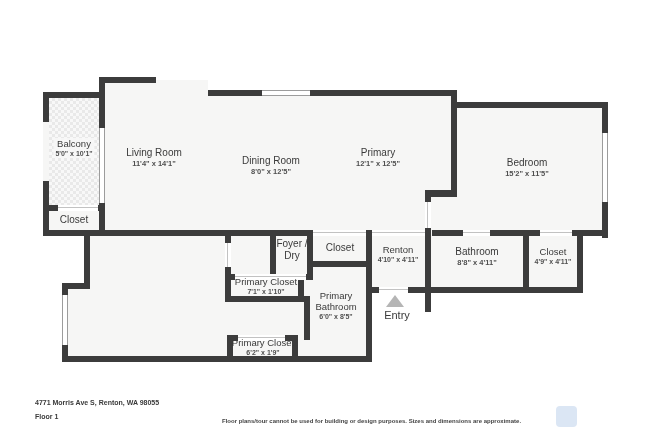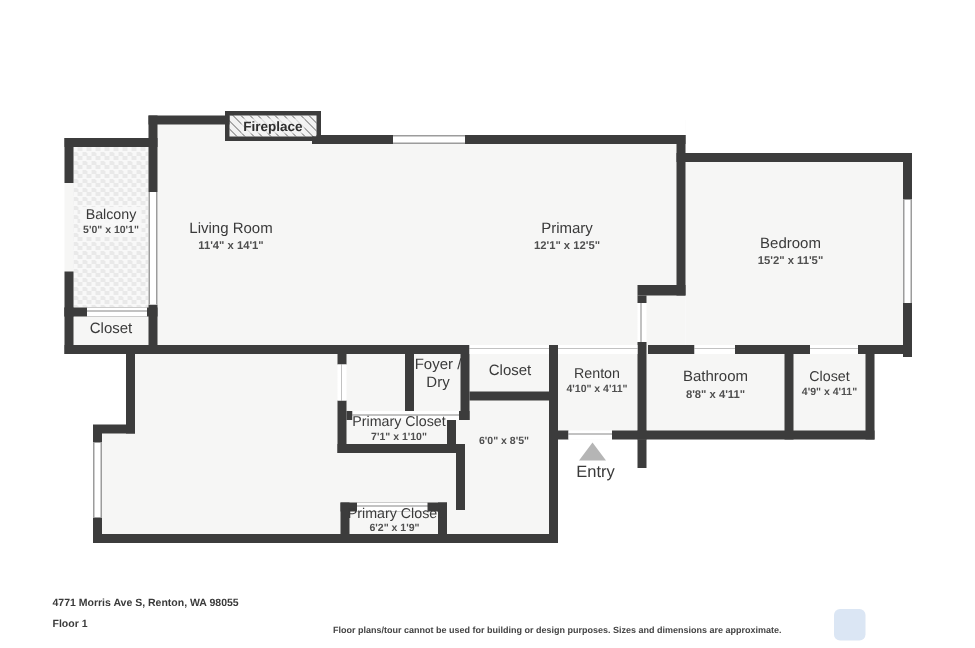--- a/index.html
+++ b/index.html
@@ -107,31 +107,32 @@
   <div class="open-h" style="left:280px;top:274px;width:26px;height:6px"></div>
   <div class="open-h" style="left:235px;top:274px;width:59px;height:6px"></div>
   <div class="open-h" style="left:238px;top:335px;width:47px;height:6px"></div>
   <div class="open-h" style="left:379px;top:287px;width:29px;height:6px"></div>
 
   <div class="win-h" style="left:262px;top:90px;width:48px;height:6px"></div>
   <div class="win-v" style="left:602px;top:133px;width:6px;height:69px"></div>
   <div class="win-v" style="left:62px;top:295px;width:6px;height:50px"></div>
   <div class="win-v" style="left:99px;top:128px;width:6px;height:75px"></div>
 
-  <div class="fireplace">
-    <span>Fireplace</span>
-  </div>
 
   <div class="room-label sm" style="left:74px;top:138px">
     <div class="room-name onpattern">Balcony</div>
     <div class="room-dims onpattern">5'0" x 10'1"</div>
   </div>
   <div class="room-label" style="left:154px;top:147px">
     <div class="room-name">Living Room</div>
     <div class="room-dims">11'4" x 14'1"</div>
+  </div>
+  <div class="room-label" style="left:271px;top:155px">
+    <div class="room-name">Dining Room</div>
+    <div class="room-dims">8'0" x 12'5"</div>
   </div>
   <div class="room-label" style="left:378px;top:147px">
     <div class="room-name">Primary</div>
     <div class="room-dims">12'1" x 12'5"</div>
   </div>
   <div class="room-label" style="left:527px;top:157px">
     <div class="room-name">Bedroom</div>
     <div class="room-dims">15'2" x 11'5"</div>
   </div>
   <div class="room-label" style="left:74px;top:214px">
@@ -153,20 +154,21 @@
   </div>
   <div class="room-label sm" style="left:553px;top:246px">
     <div class="room-name">Closet</div>
     <div class="room-dims">4'9" x 4'11"</div>
   </div>
   <div class="room-label sm" style="left:266px;top:276px">
     <div class="room-name">Primary Closet</div>
     <div class="room-dims">7'1" x 1'10"</div>
   </div>
   <div class="room-label sm" style="left:336px;top:290px">
+    <div class="room-name wrap" style="width:60px">Primary Bathroom</div>
     <div class="room-dims">6'0" x 8'5"</div>
   </div>
   <div class="room-label sm" style="left:263px;top:337px">
     <div class="room-name">Primary Closet</div>
     <div class="room-dims">6'2" x 1'9"</div>
   </div>
 
   <div class="entry-arrow" style="left:386px;top:295px"></div>
   <div class="entry-label" style="left:397px;top:309px">Entry</div>
 

